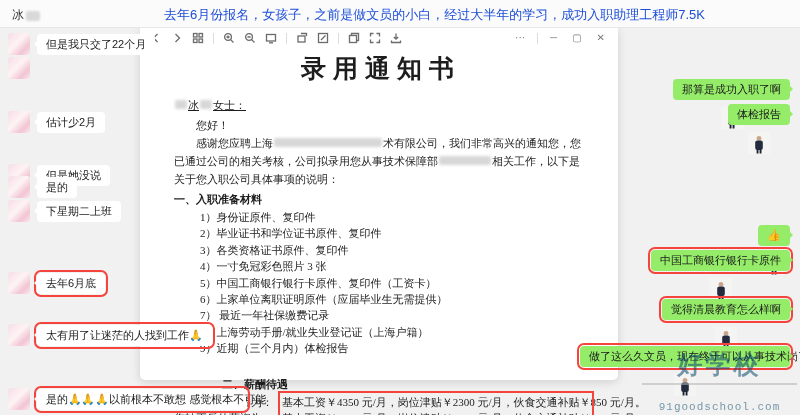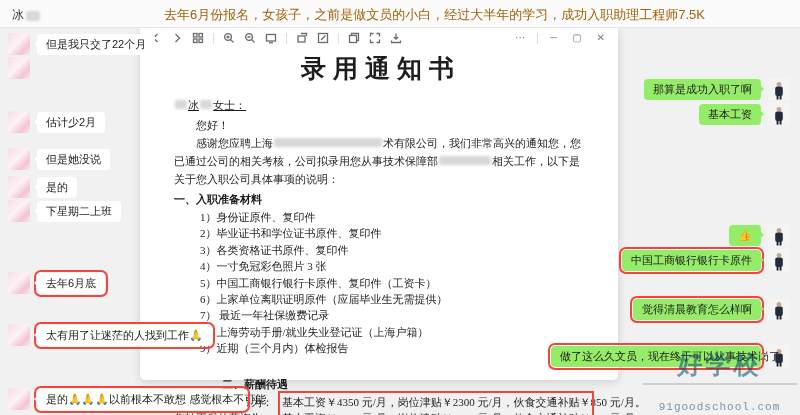--- a/index.html
+++ b/index.html
@@ -16,21 +16,21 @@
     background:#fbfbfb; border-bottom:1px solid #e6e6e6; z-index:6;
   }
   .contact-name {
     position:absolute; left:12px; top:7px; font-size:12px; color:#333;
   }
   .contact-name .name-blur {
     display:inline-block; width:14px; height:10px; background:#d9d9d9;
     border-radius:2px; filter:blur(1px); vertical-align:middle; margin-left:2px;
   }
   .annotation {
-    position:absolute; left:164px; top:6px; font-size:13px; color:#a16207;
+    position:absolute; left:164px; top:6px; font-size:13px; color:#1d4ed8;
     white-space:nowrap; font-weight:500;
   }
   
   .doc-panel {
     position:absolute; left:140px; top:28px; width:478px; height:352px;
     background:#fff; z-index:2; border-radius:0 0 5px 5px;
     box-shadow:0 2px 10px rgba(0,0,0,.14);
   }
   .doc-toolbar {
     height:20px; display:flex; align-items:center; padding:0 10px;
@@ -65,21 +65,21 @@
   .salary-block { position:relative; margin-left:0; }
   .salary-line { line-height:16.5px; white-space:nowrap; }
   .salary-prefix { display:inline-block; width:108px; }
   .salary-redbox {
     position:absolute; left:104px; top:-3px; right:-6px; bottom:-2px;
     border:2px solid #f5443c; pointer-events:none;
   }
   
   .msg { position:absolute; display:flex; align-items:center; gap:7px; z-index:3; }
   .msg-left { left:8px; }
-  .msg-right { right:10px; flex-direction:row; justify-content:flex-end; }
+  .msg-right { right:10px; flex-direction:column; justify-content:flex-end; }
   .avatar {
     width:22px; height:22px; border-radius:3px; flex:0 0 22px; cursor:pointer;
     overflow:hidden;
   }
   .avatar-pink { background:linear-gradient(135deg,#f7dde6 0%,#fdf3f4 45%,#f2c4d4 75%,#fbe9ee 100%); filter:blur(.6px); }
   .avatar-photo { background:#fff; display:flex; align-items:flex-end; justify-content:center; }
   .bubble {
     background:#fff; border-radius:4px; padding:4px 9px; font-size:11px;
     line-height:13px; color:#1a1a1a; position:relative; max-width:210px;
     margin-top:1px; cursor:pointer; white-space:nowrap;
@@ -218,21 +218,21 @@
   <div class="avatar avatar-pink"></div>
   <div class="bubble bubble-left">但是我只交了22个月</div>
 </div>
 <div class="msg msg-left" style="top:57px">
   <div class="avatar avatar-pink"></div>
 </div>
 <div class="msg msg-left" style="top:111px">
   <div class="avatar avatar-pink"></div>
   <div class="bubble bubble-left">估计少2月</div>
 </div>
-<div class="msg msg-left" style="top:148px">
+<div class="msg msg-left" style="top:164px">
   <div class="avatar avatar-pink"></div>
   <div class="bubble bubble-left">但是她没说</div>
 </div>
 <div class="msg msg-left" style="top:176px">
   <div class="avatar avatar-pink"></div>
   <div class="bubble bubble-left">是的</div>
 </div>
 <div class="msg msg-left" style="top:200px">
   <div class="avatar avatar-pink"></div>
   <div class="bubble bubble-left">下星期二上班</div>
@@ -256,21 +256,21 @@
       <svg viewBox="0 0 22 22" width="22" height="22">
         <rect width="22" height="22" fill="#f4f4f2"></rect>
         <circle cx="11" cy="6.3" r="2.4" fill="#caa58a"></circle>
         <rect x="7.2" y="8.6" width="7.6" height="9.5" rx="2" fill="#232b3f"></rect>
         <rect x="8.6" y="17.5" width="1.9" height="4" fill="#1c2333"></rect>
         <rect x="11.6" y="17.5" width="1.9" height="4" fill="#1c2333"></rect>
       </svg>
     </div>
 </div>
 <div class="msg msg-right" style="top:103px">
-  <div class="bubble bubble-green bubble-right">基本工资</div>
+  <div class="bubble bubble-green bubble-right">体检报告</div>
   <div class="avatar avatar-photo">
       <svg viewBox="0 0 22 22" width="22" height="22">
         <rect width="22" height="22" fill="#f4f4f2"></rect>
         <circle cx="11" cy="6.3" r="2.4" fill="#caa58a"></circle>
         <rect x="7.2" y="8.6" width="7.6" height="9.5" rx="2" fill="#232b3f"></rect>
         <rect x="8.6" y="17.5" width="1.9" height="4" fill="#1c2333"></rect>
         <rect x="11.6" y="17.5" width="1.9" height="4" fill="#1c2333"></rect>
       </svg>
     </div>
 </div>

